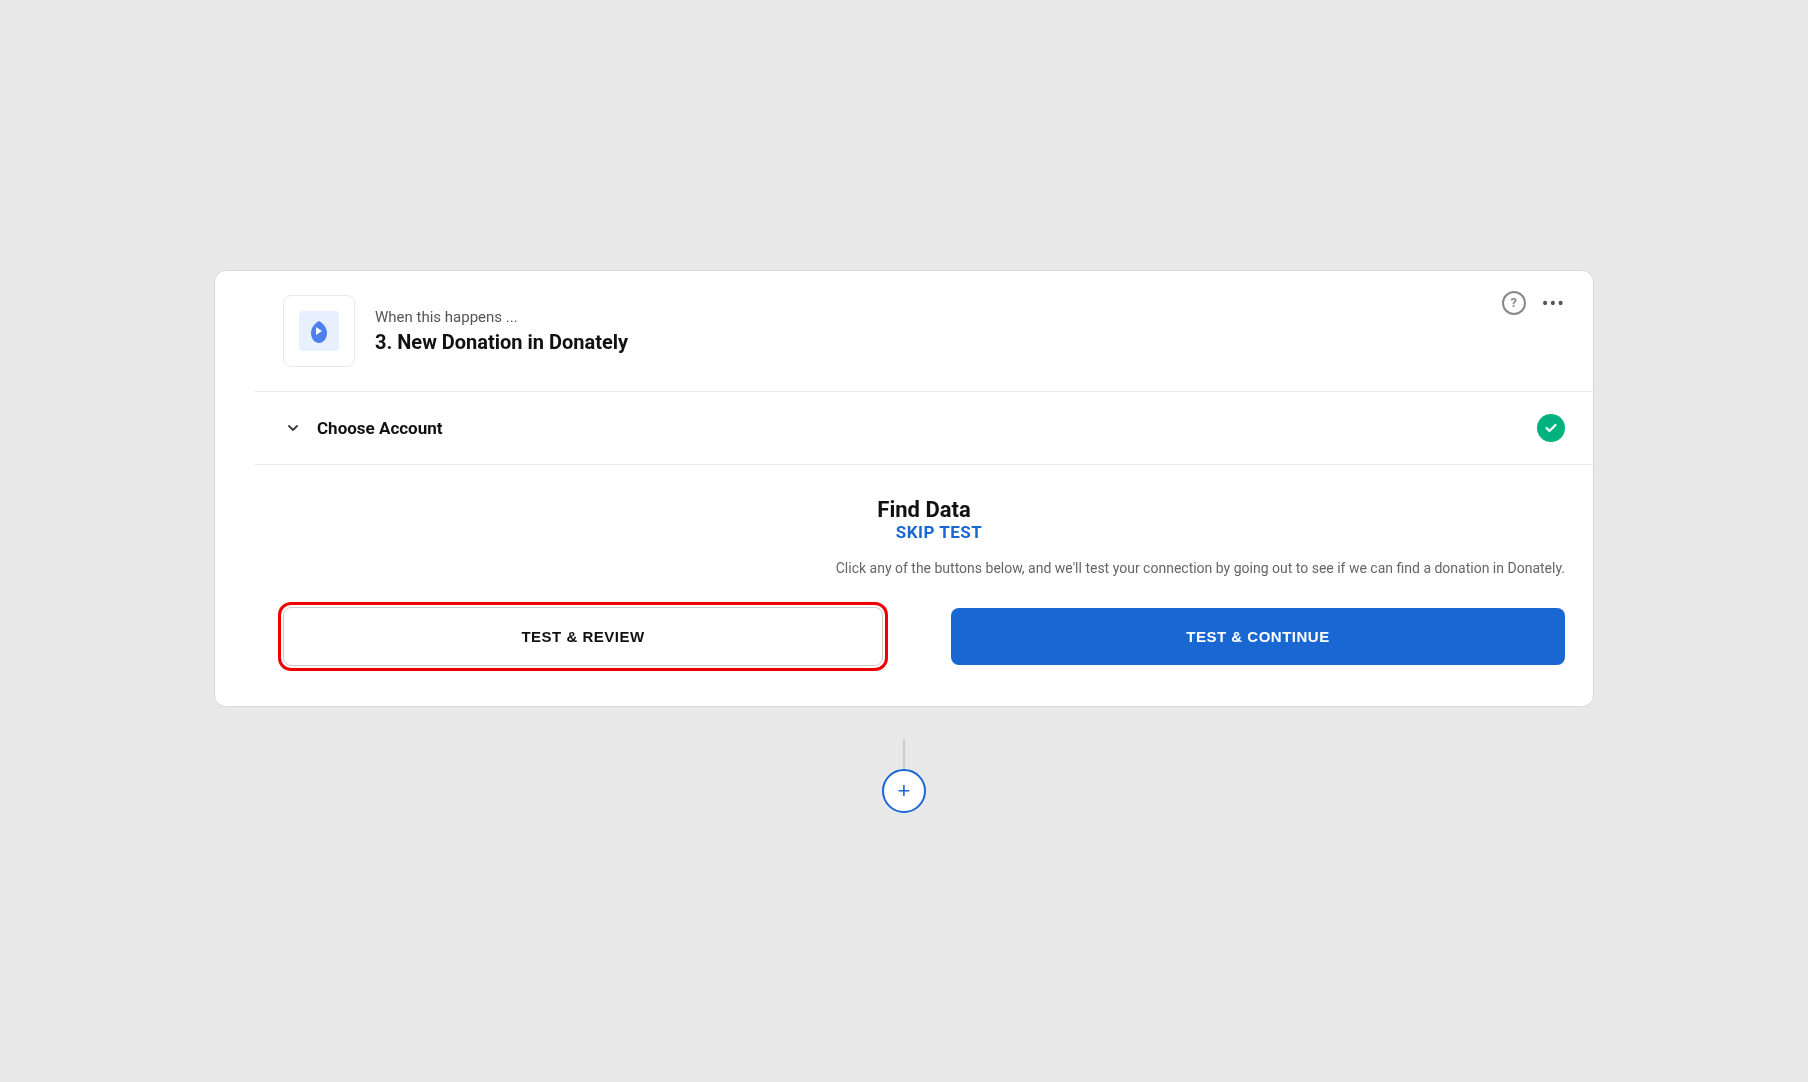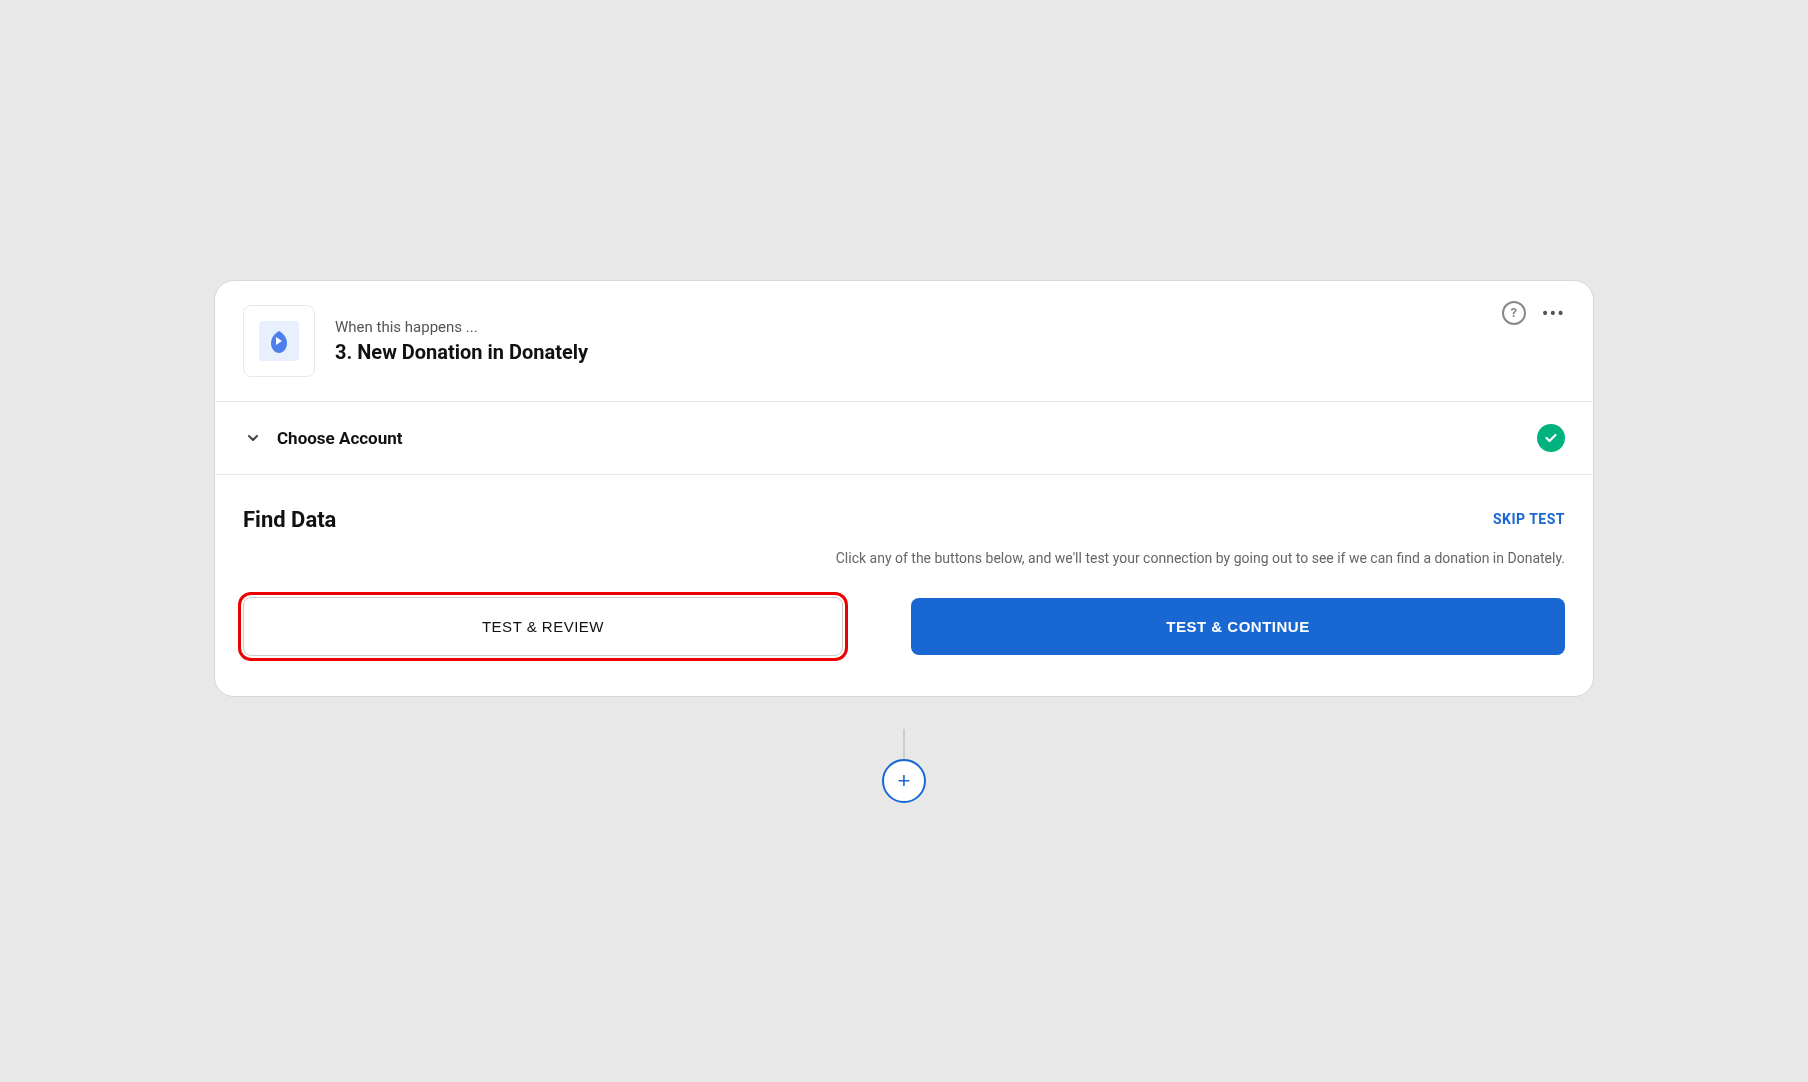--- a/index.html
+++ b/index.html
@@ -25,24 +25,25 @@
       background: #e8e8e8;
       display: flex;
       flex-direction: column;
       align-items: center;
       justify-content: center;
       padding: 20px;
     }
 
     .card {
       background: #ffffff;
-      border-radius: 20px;
+      border-radius: 12px;
       border: 1px solid #d8d8d8;
       width: 1380px;
       overflow: hidden;
+      padding-left: 40px;
     }
 
     
     .trigger-header {
       display: flex;
       align-items: center;
       padding: 24px 28px;
       border-bottom: 1px solid #e8e8e8;
       position: relative;
     }
@@ -152,30 +153,31 @@
     
     .find-data-section {
       padding: 32px 28px 40px;
     }
 
     .find-data-header {
       display: flex;
       align-items: center;
       justify-content: space-between;
       margin-bottom: 16px;
+      flex-direction: column;
     }
 
     .find-data-title {
       font-size: 22px;
       font-weight: 700;
       color: #111;
     }
 
     .skip-test-link {
-      font-size: 14px;
+      font-size: 17px;
       font-weight: 700;
       color: #1967d2;
       text-transform: uppercase;
       cursor: pointer;
       letter-spacing: 0.5px;
       margin-left: 30px;
     }
 
     .find-data-desc {
       font-size: 14px;
@@ -192,21 +194,21 @@
     }
 
     .btn-test-review {
       flex: 0 0 auto;
       width: 600px;
       padding: 20px 32px;
       border: 1px solid #ccc;
       border-radius: 8px;
       background: #fff;
       font-size: 15px;
-      font-weight: 400;
+      font-weight: 700;
       color: #111;
       letter-spacing: 0.5px;
       cursor: pointer;
       text-transform: uppercase;
       outline: 3px solid #e00;
       outline-offset: 2px;
     }
 
     .btn-test-continue {
       flex: 1;

